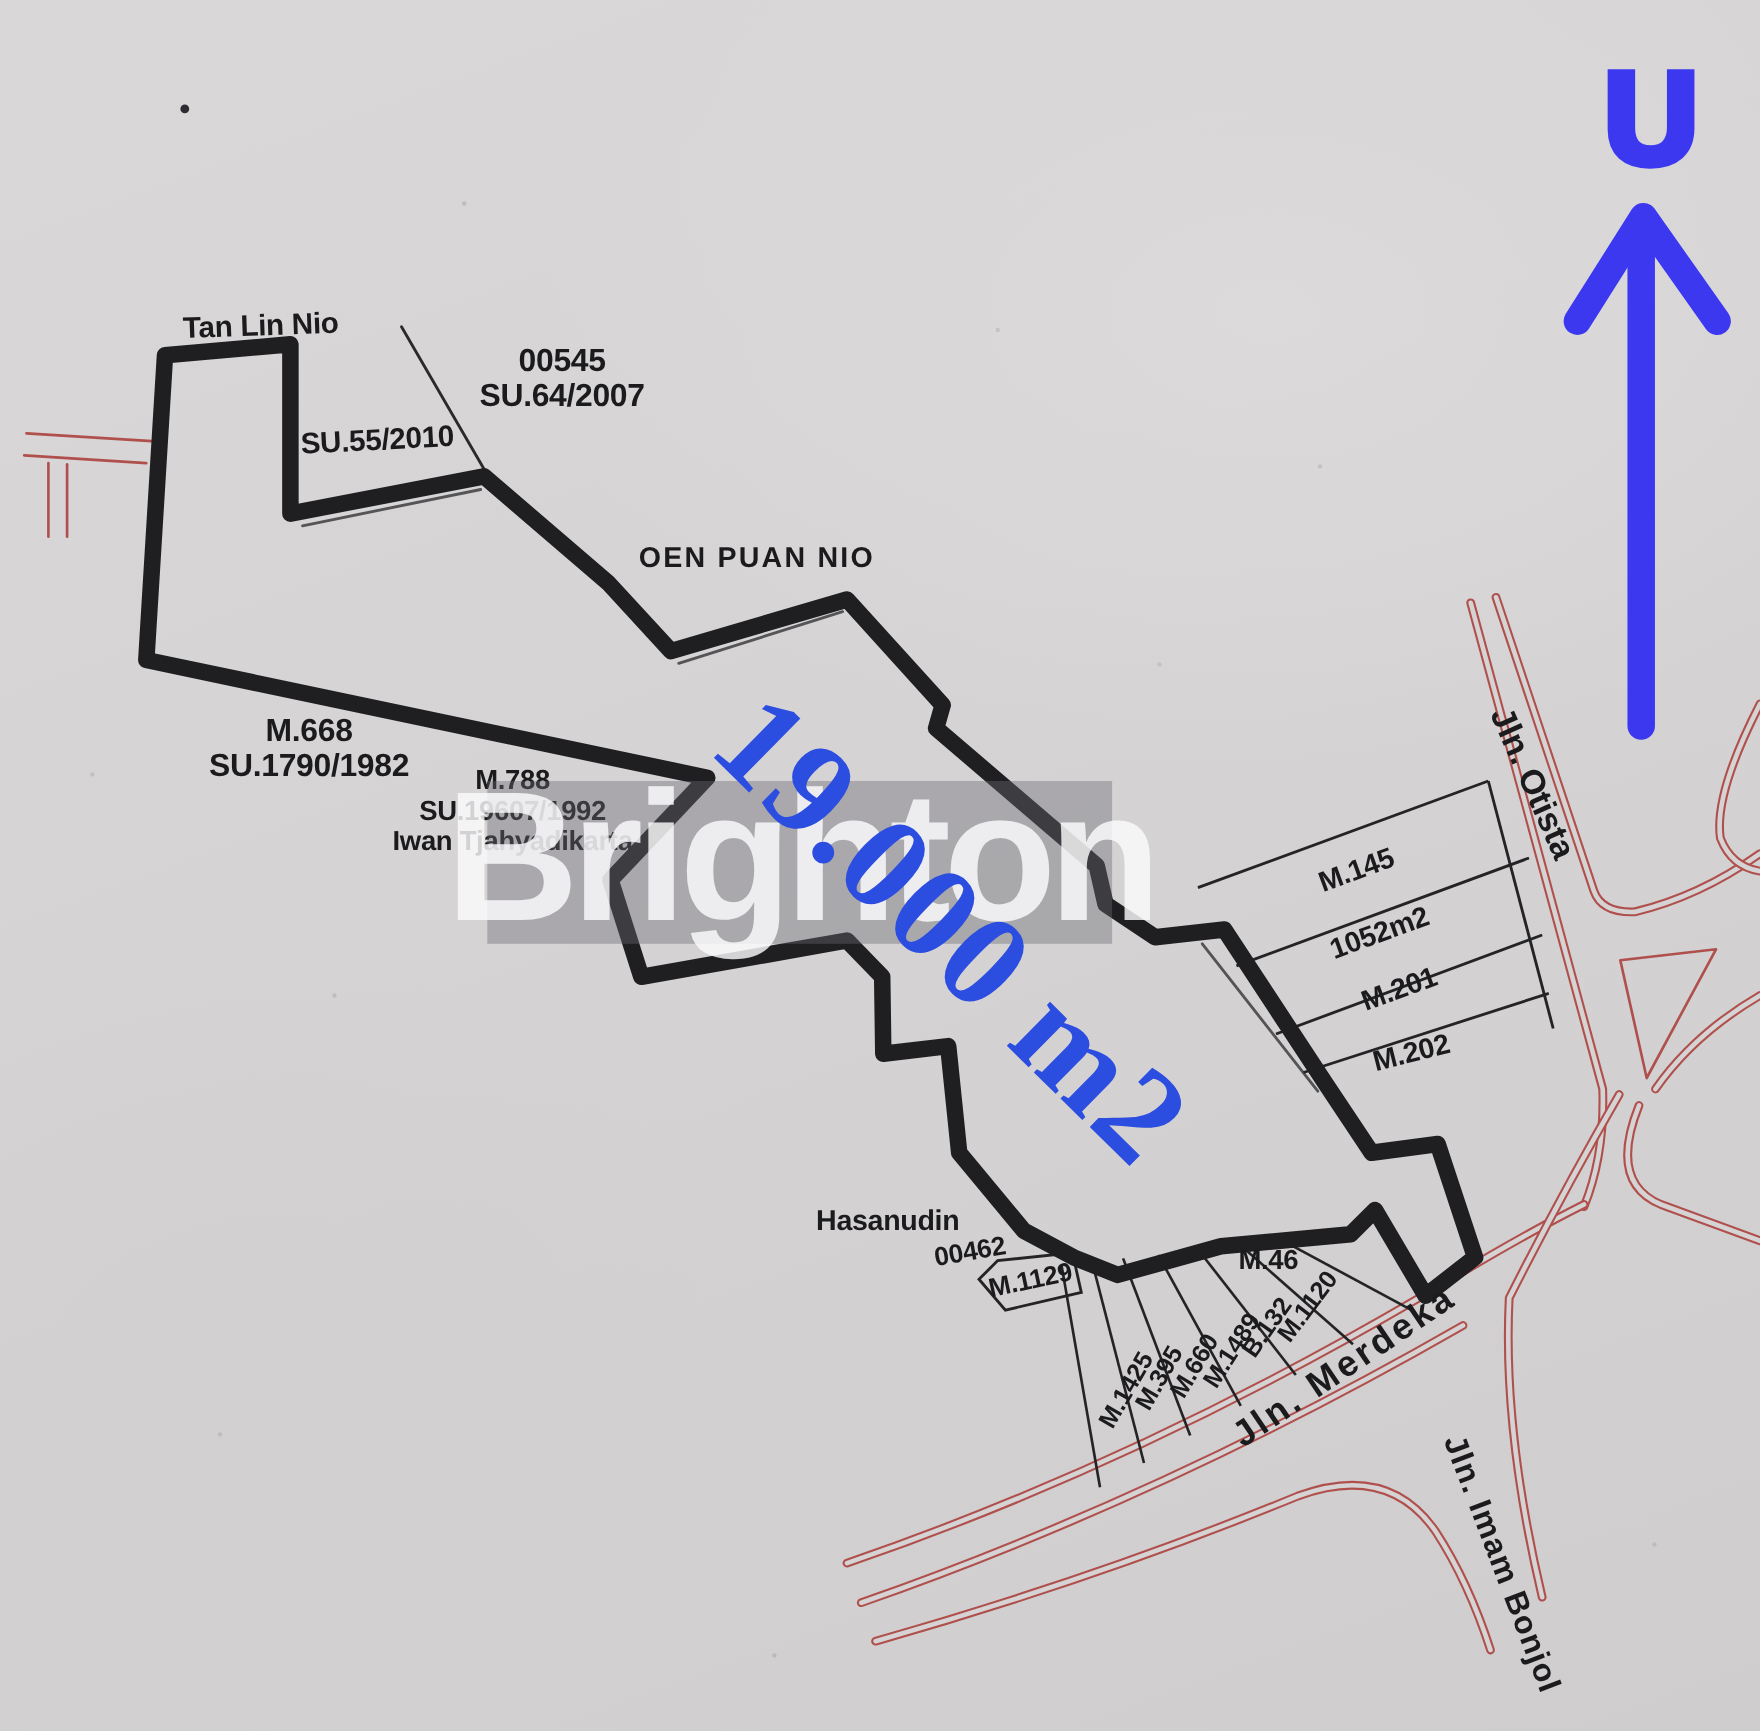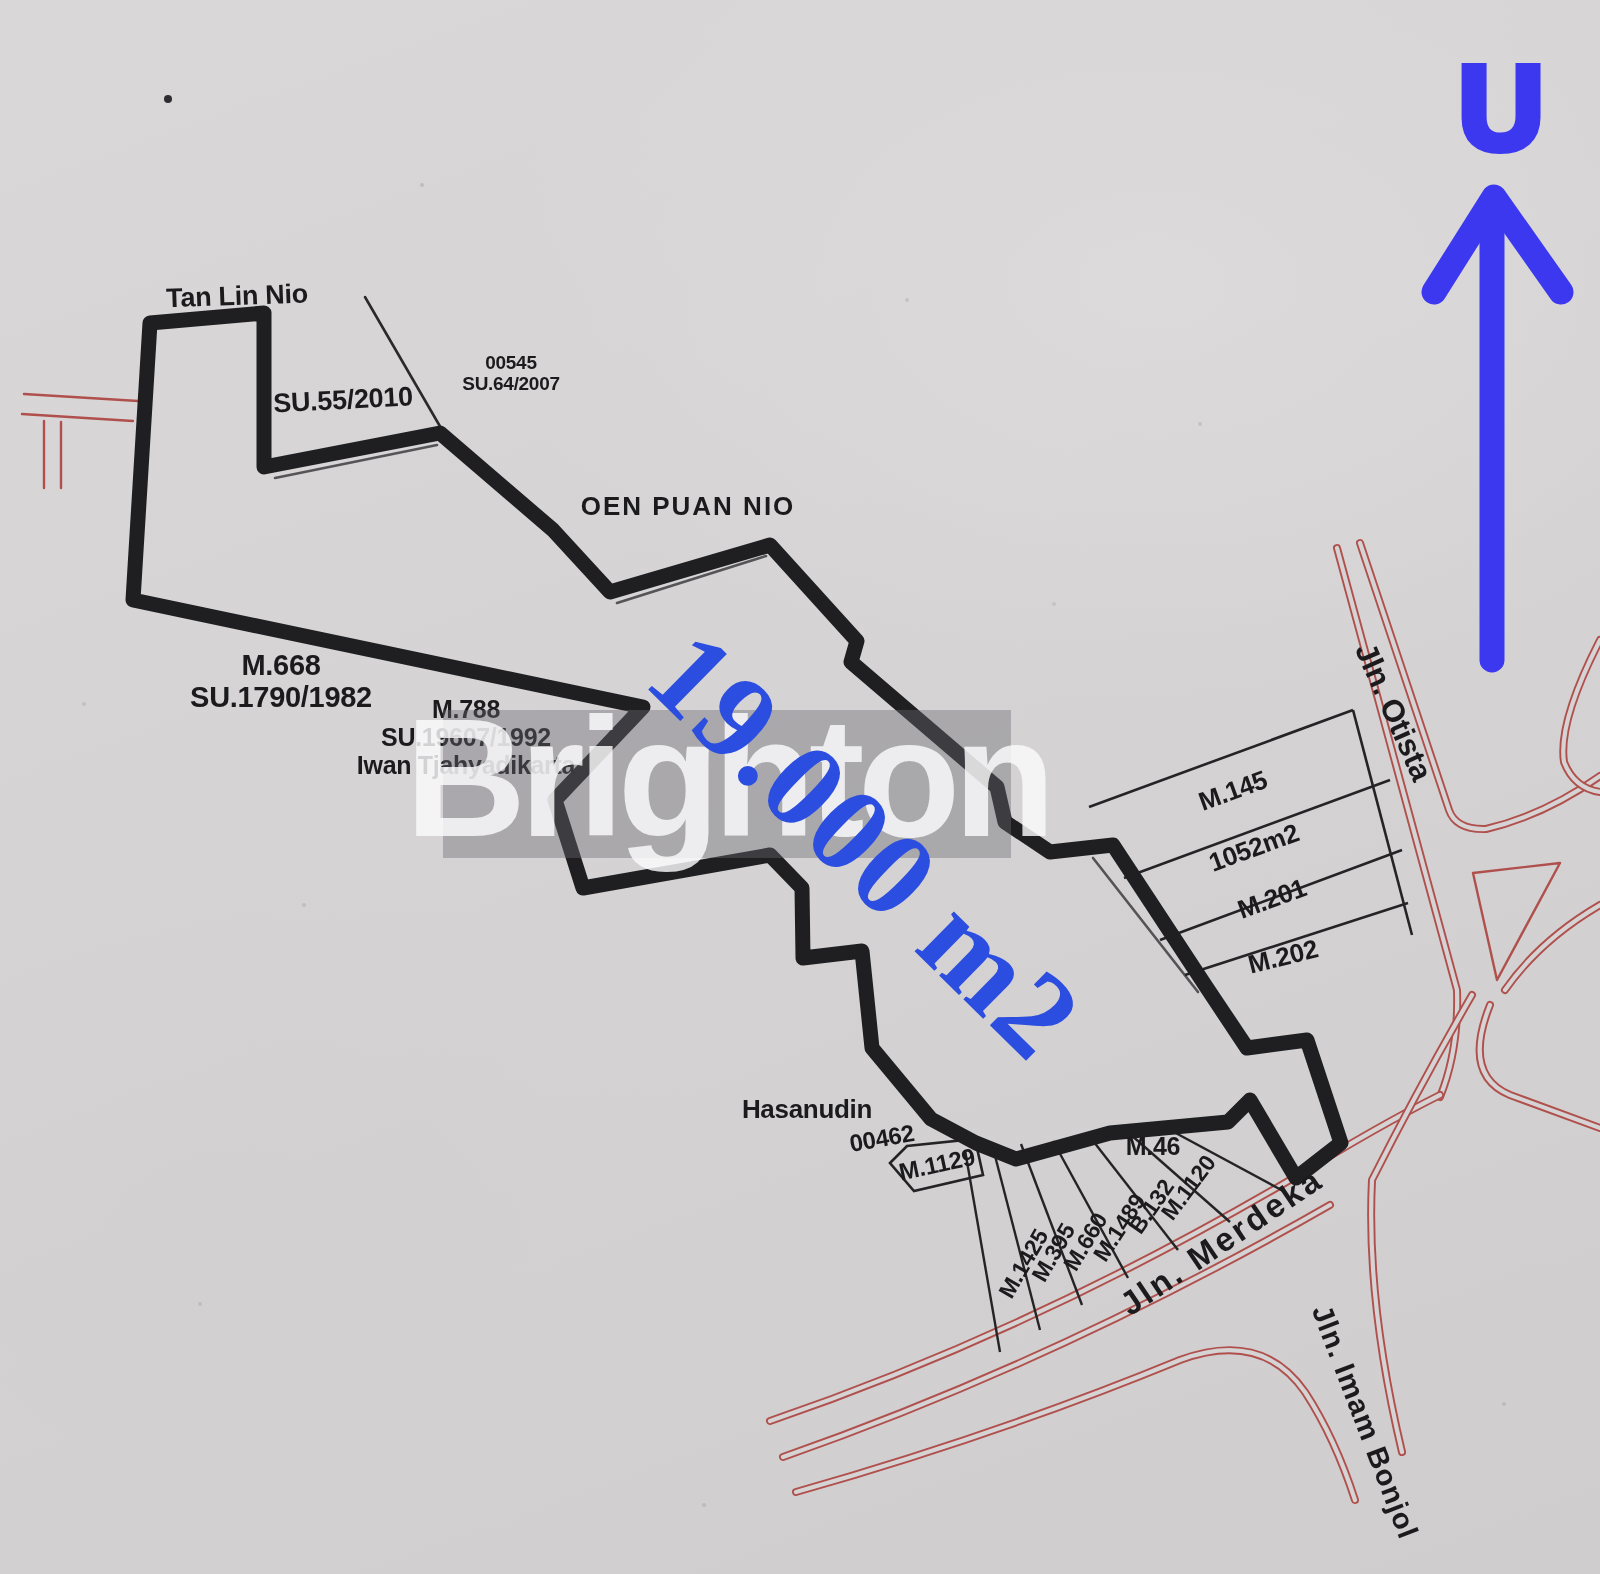--- a/index.html
+++ b/index.html
@@ -137,21 +137,21 @@
     <g stroke="#3b38ef" fill="none" stroke-linecap="round" stroke-linejoin="round">
       <path d="M1492 660 L1492 212" stroke-width="25"></path>
       <path d="M1434 292 L1494 197 L1561 292" stroke-width="25"></path>
     </g>
   </svg>
 
   <div class="specks"></div>
 
   <div class="lbl" style="left:237px;top:296px;font-size:27px;transform:translate(-50%,-50%) rotate(-2deg);">Tan Lin Nio</div>
 
-  <div class="lbl" style="left:511px;top:345px;font-size:19px;margin-top:28px;">
+  <div class="lbl" style="left:511px;top:345px;font-size:29px;">
     <div>00545</div>
     <div>SU.64/2007</div>
   </div>
 
   <div class="lbl" style="left:343px;top:400px;font-size:27px;transform:translate(-50%,-50%) rotate(-3deg);">SU.55/2010</div>
 
   <div class="lbl" style="left:688px;top:507px;font-size:26px;letter-spacing:2px;text-align:right;">OEN PUAN NIO</div>
 
   <div class="lbl" style="left:281px;top:681px;font-size:29px;">
     <div>M.668</div>

